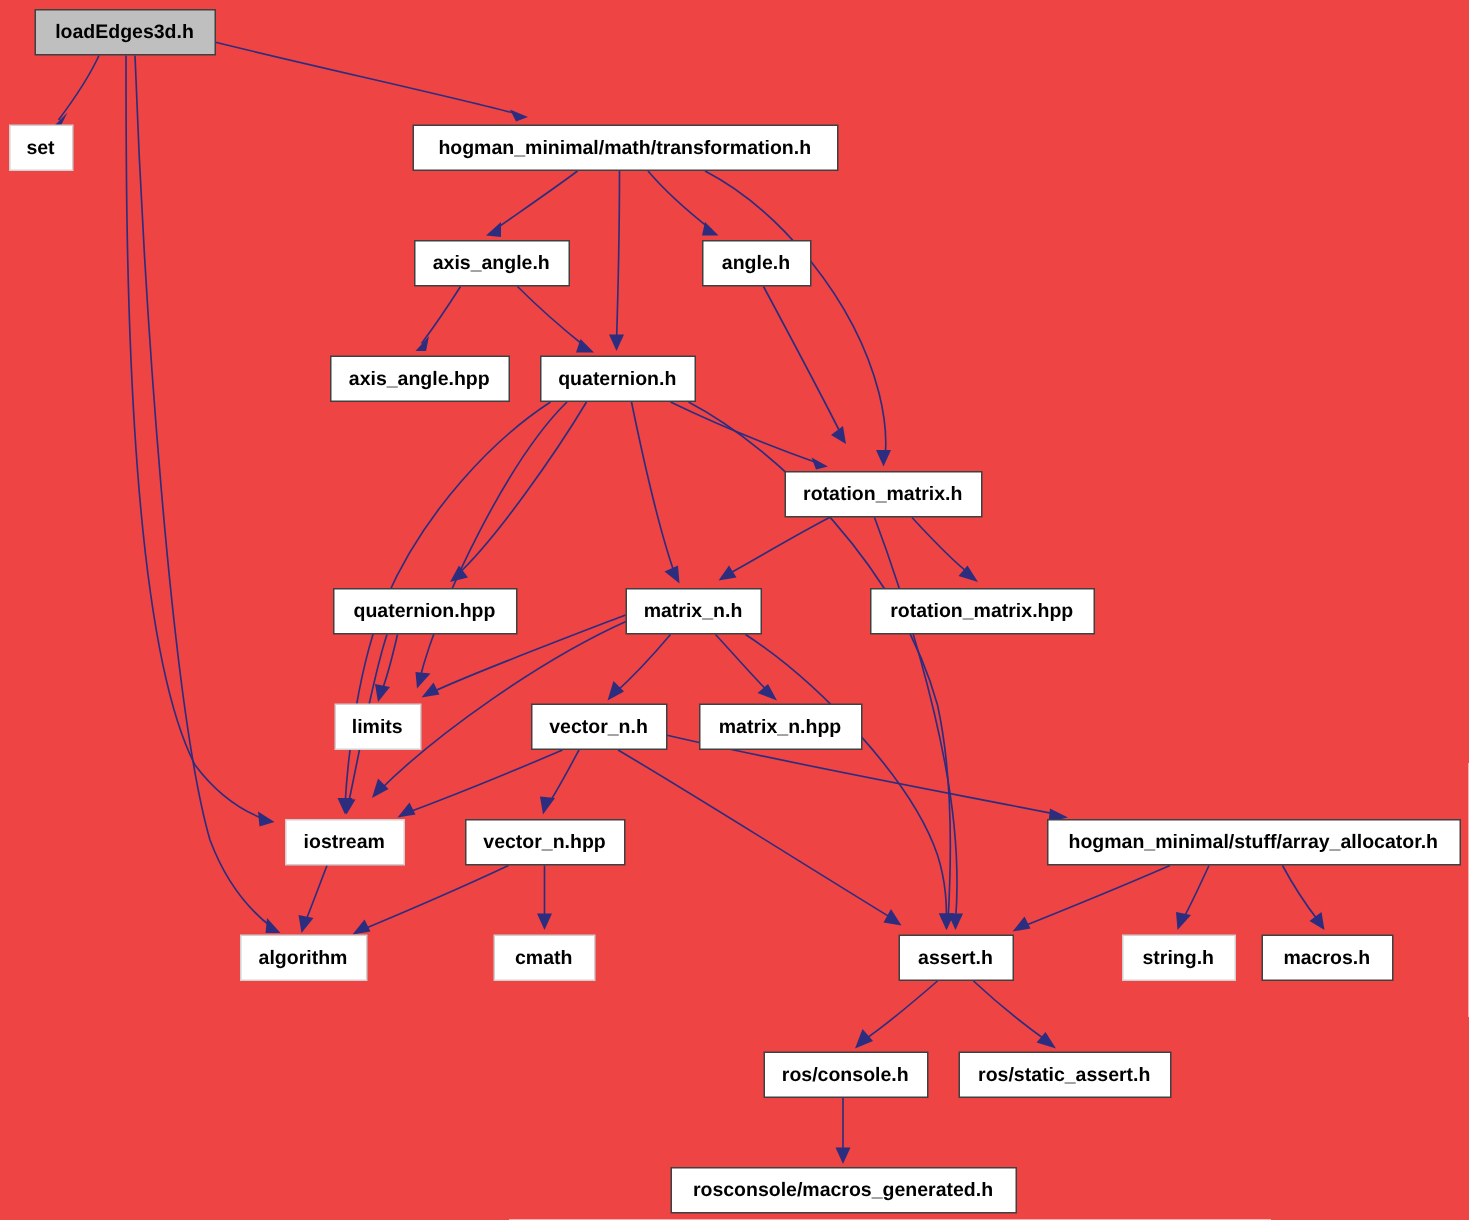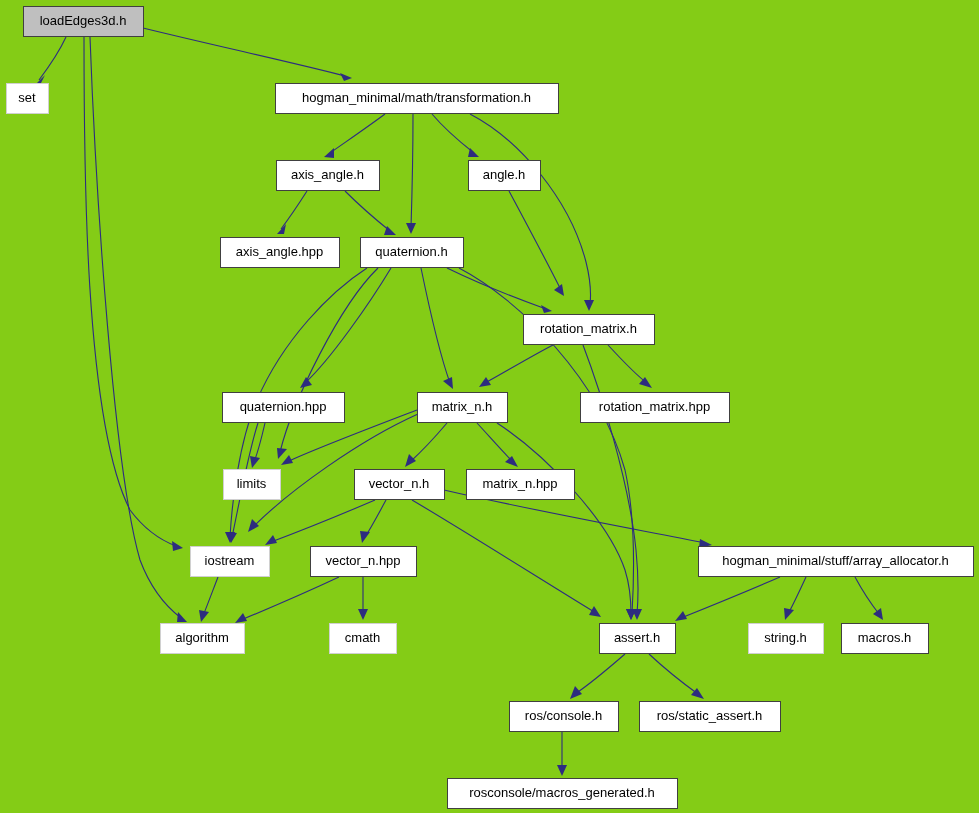--- a/index.html
+++ b/index.html
@@ -4,23 +4,24 @@
 <style>
   html, body {
     margin: 0;
     padding: 0;
     background: #ffffff;
   }
   #graph-root {
     position: relative;
     width: 979px;
     height: 813px;
-    background: #84cc16;
+    background: #ef4444;
     font-family: "Liberation Sans", sans-serif;
     overflow: hidden;
+    font-weight: bold;
   }
   svg#graph-canvas {
     position: absolute;
     top: 0;
     left: 0;
     width: 979px;
     height: 813px;
     display: block;
   }
   .node-box {

